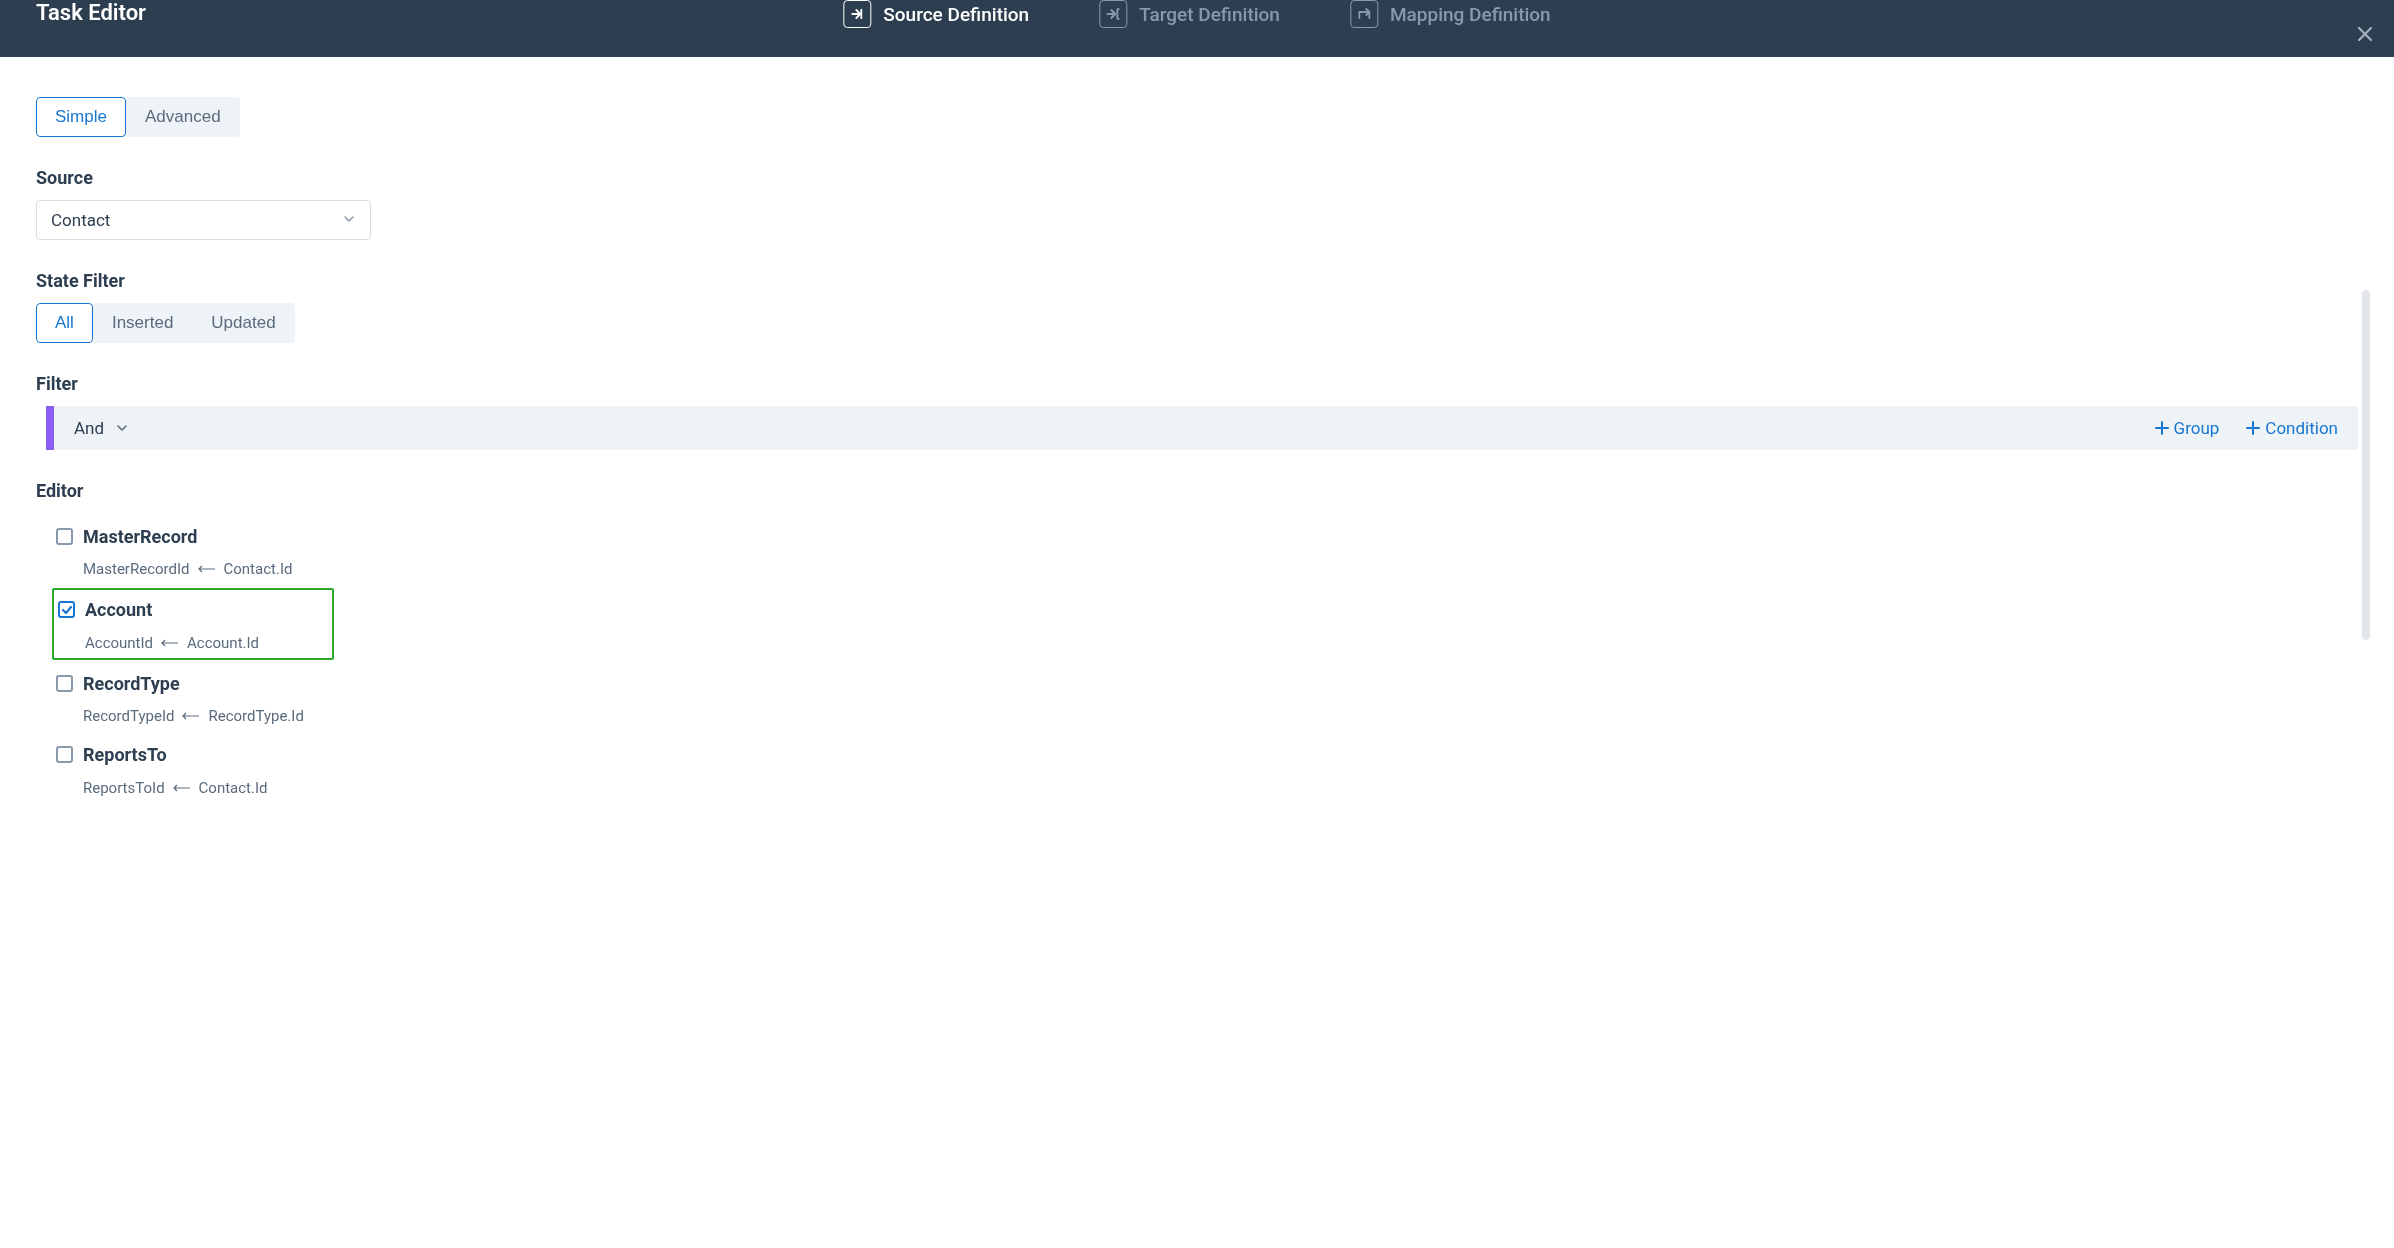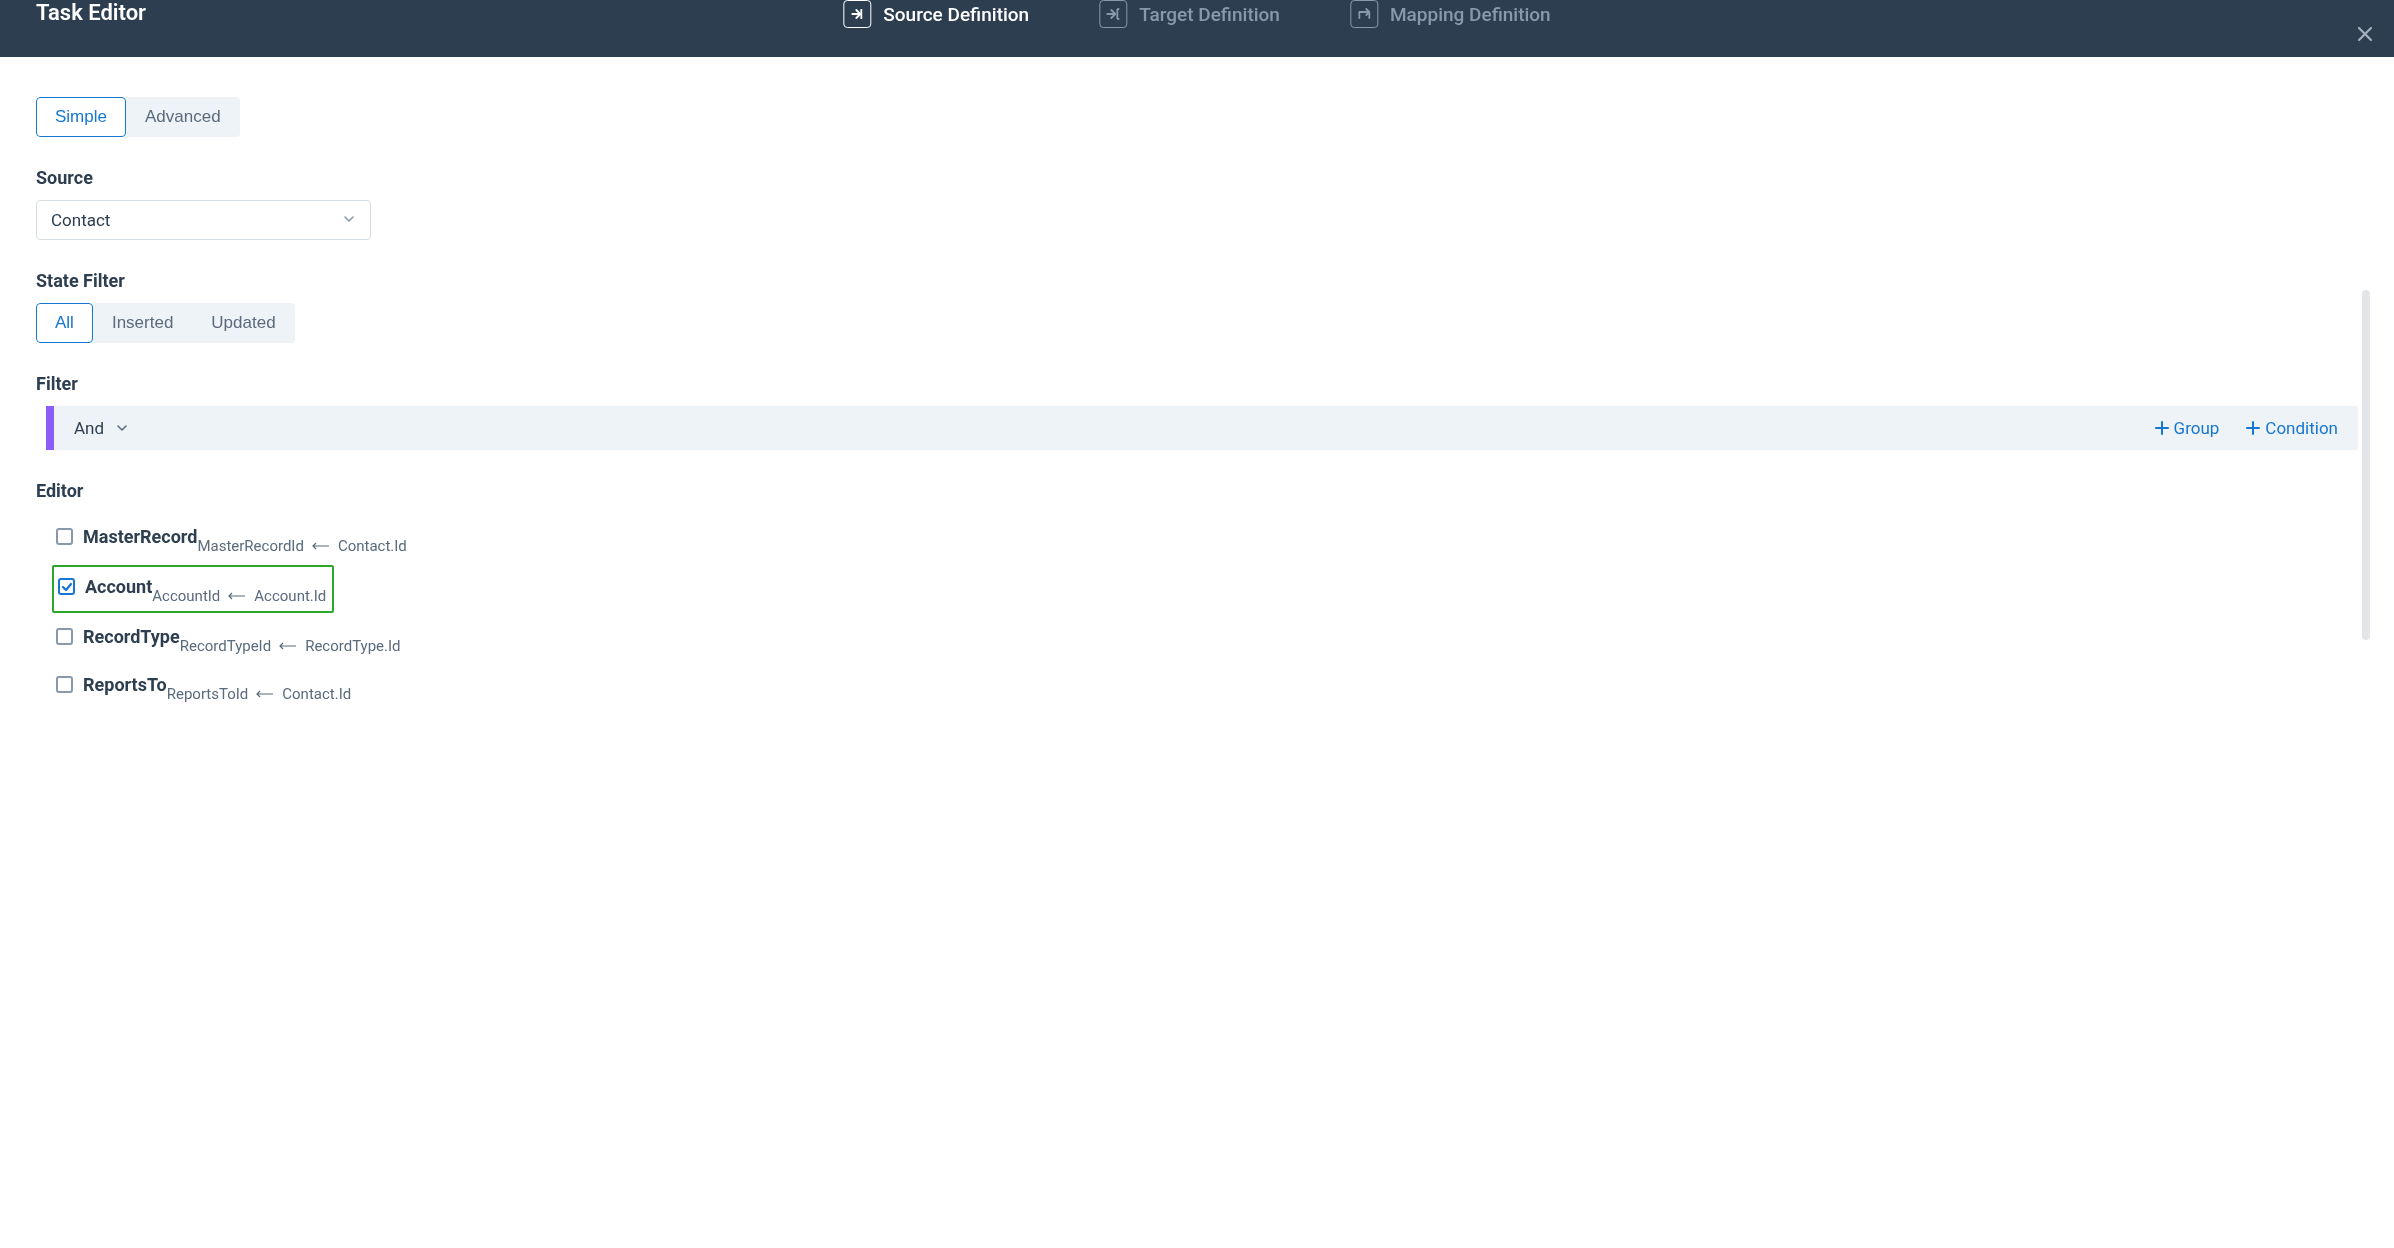--- a/index.html
+++ b/index.html
@@ -178,21 +178,21 @@
     cursor: pointer;
     display: flex;
     align-items: center;
     justify-content: center;
     flex-shrink: 0;
   }
   .checkbox.checked {
     border-color: #1776d1;
   }
   .checkbox.checked svg { stroke: #1776d1; }
-  .related-text { display: flex; }
+  .related-text { display: flex; flex-direction: column; }
   .related-title {
     font-size: 18px;
     font-weight: 700;
     color: #2d3e50;
     line-height: 1.3;
   }
   .related-sub {
     font-size: 15px;
     color: #5a6b7d;
     display: flex;

